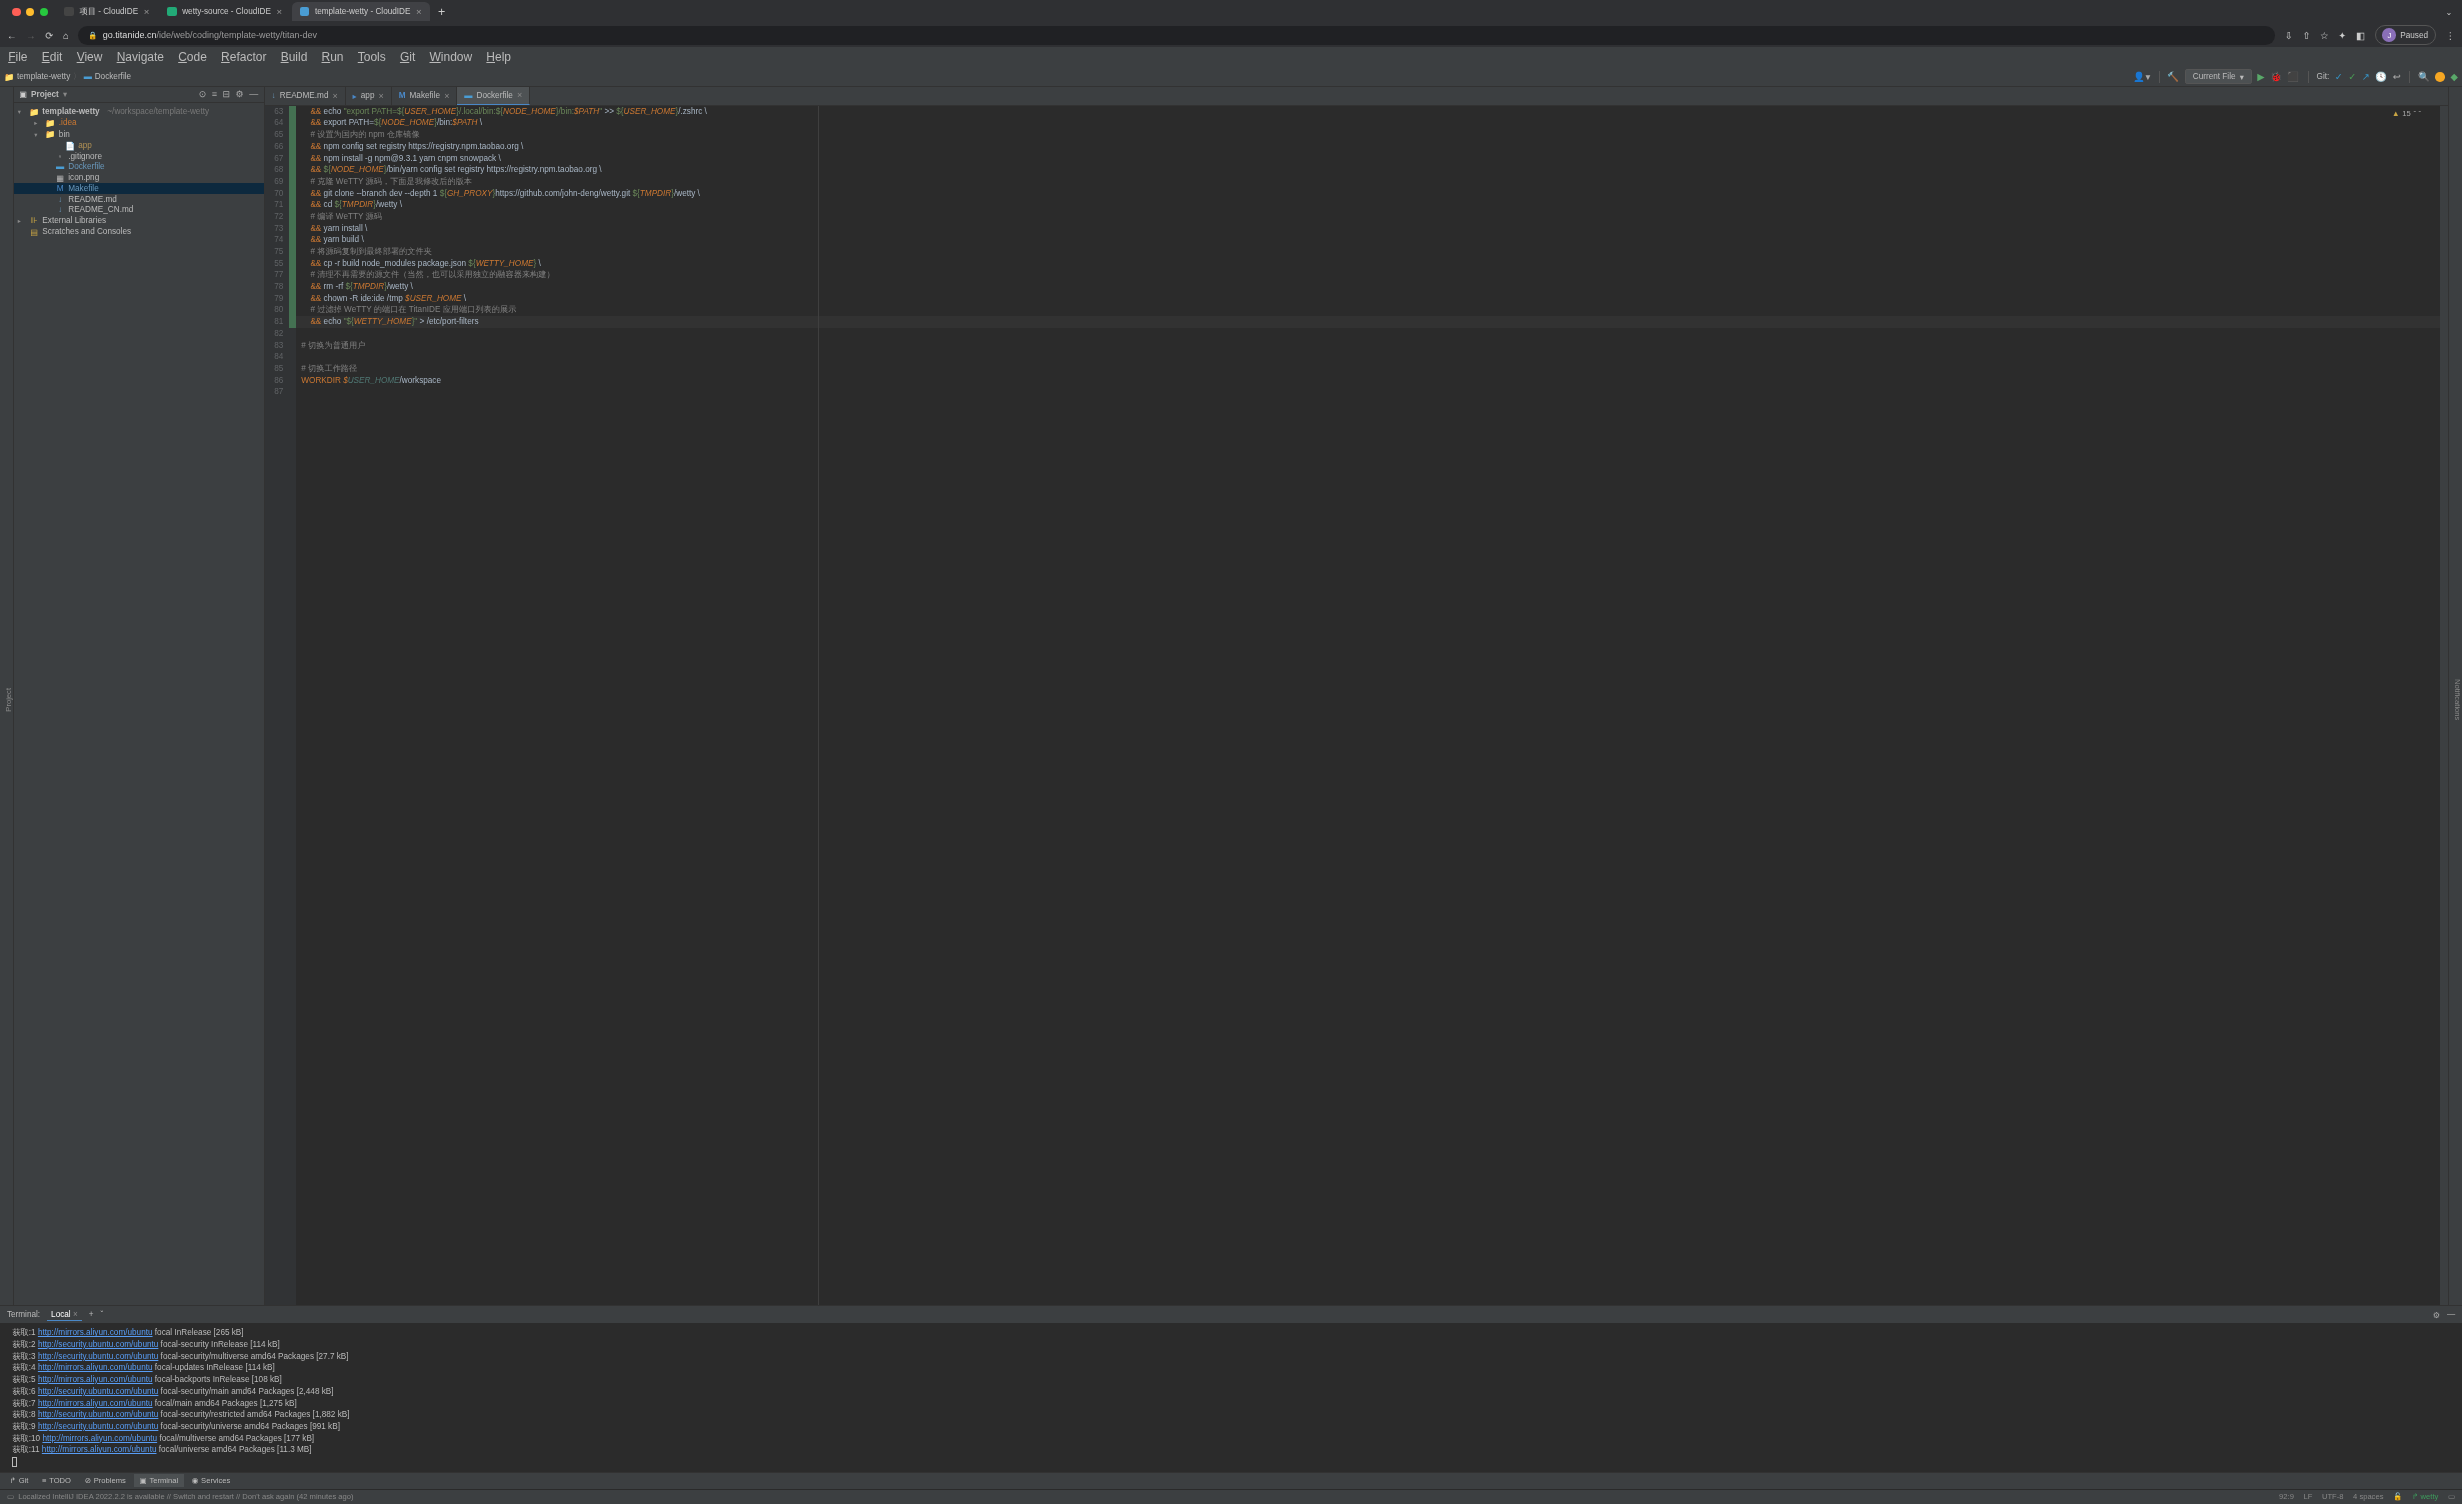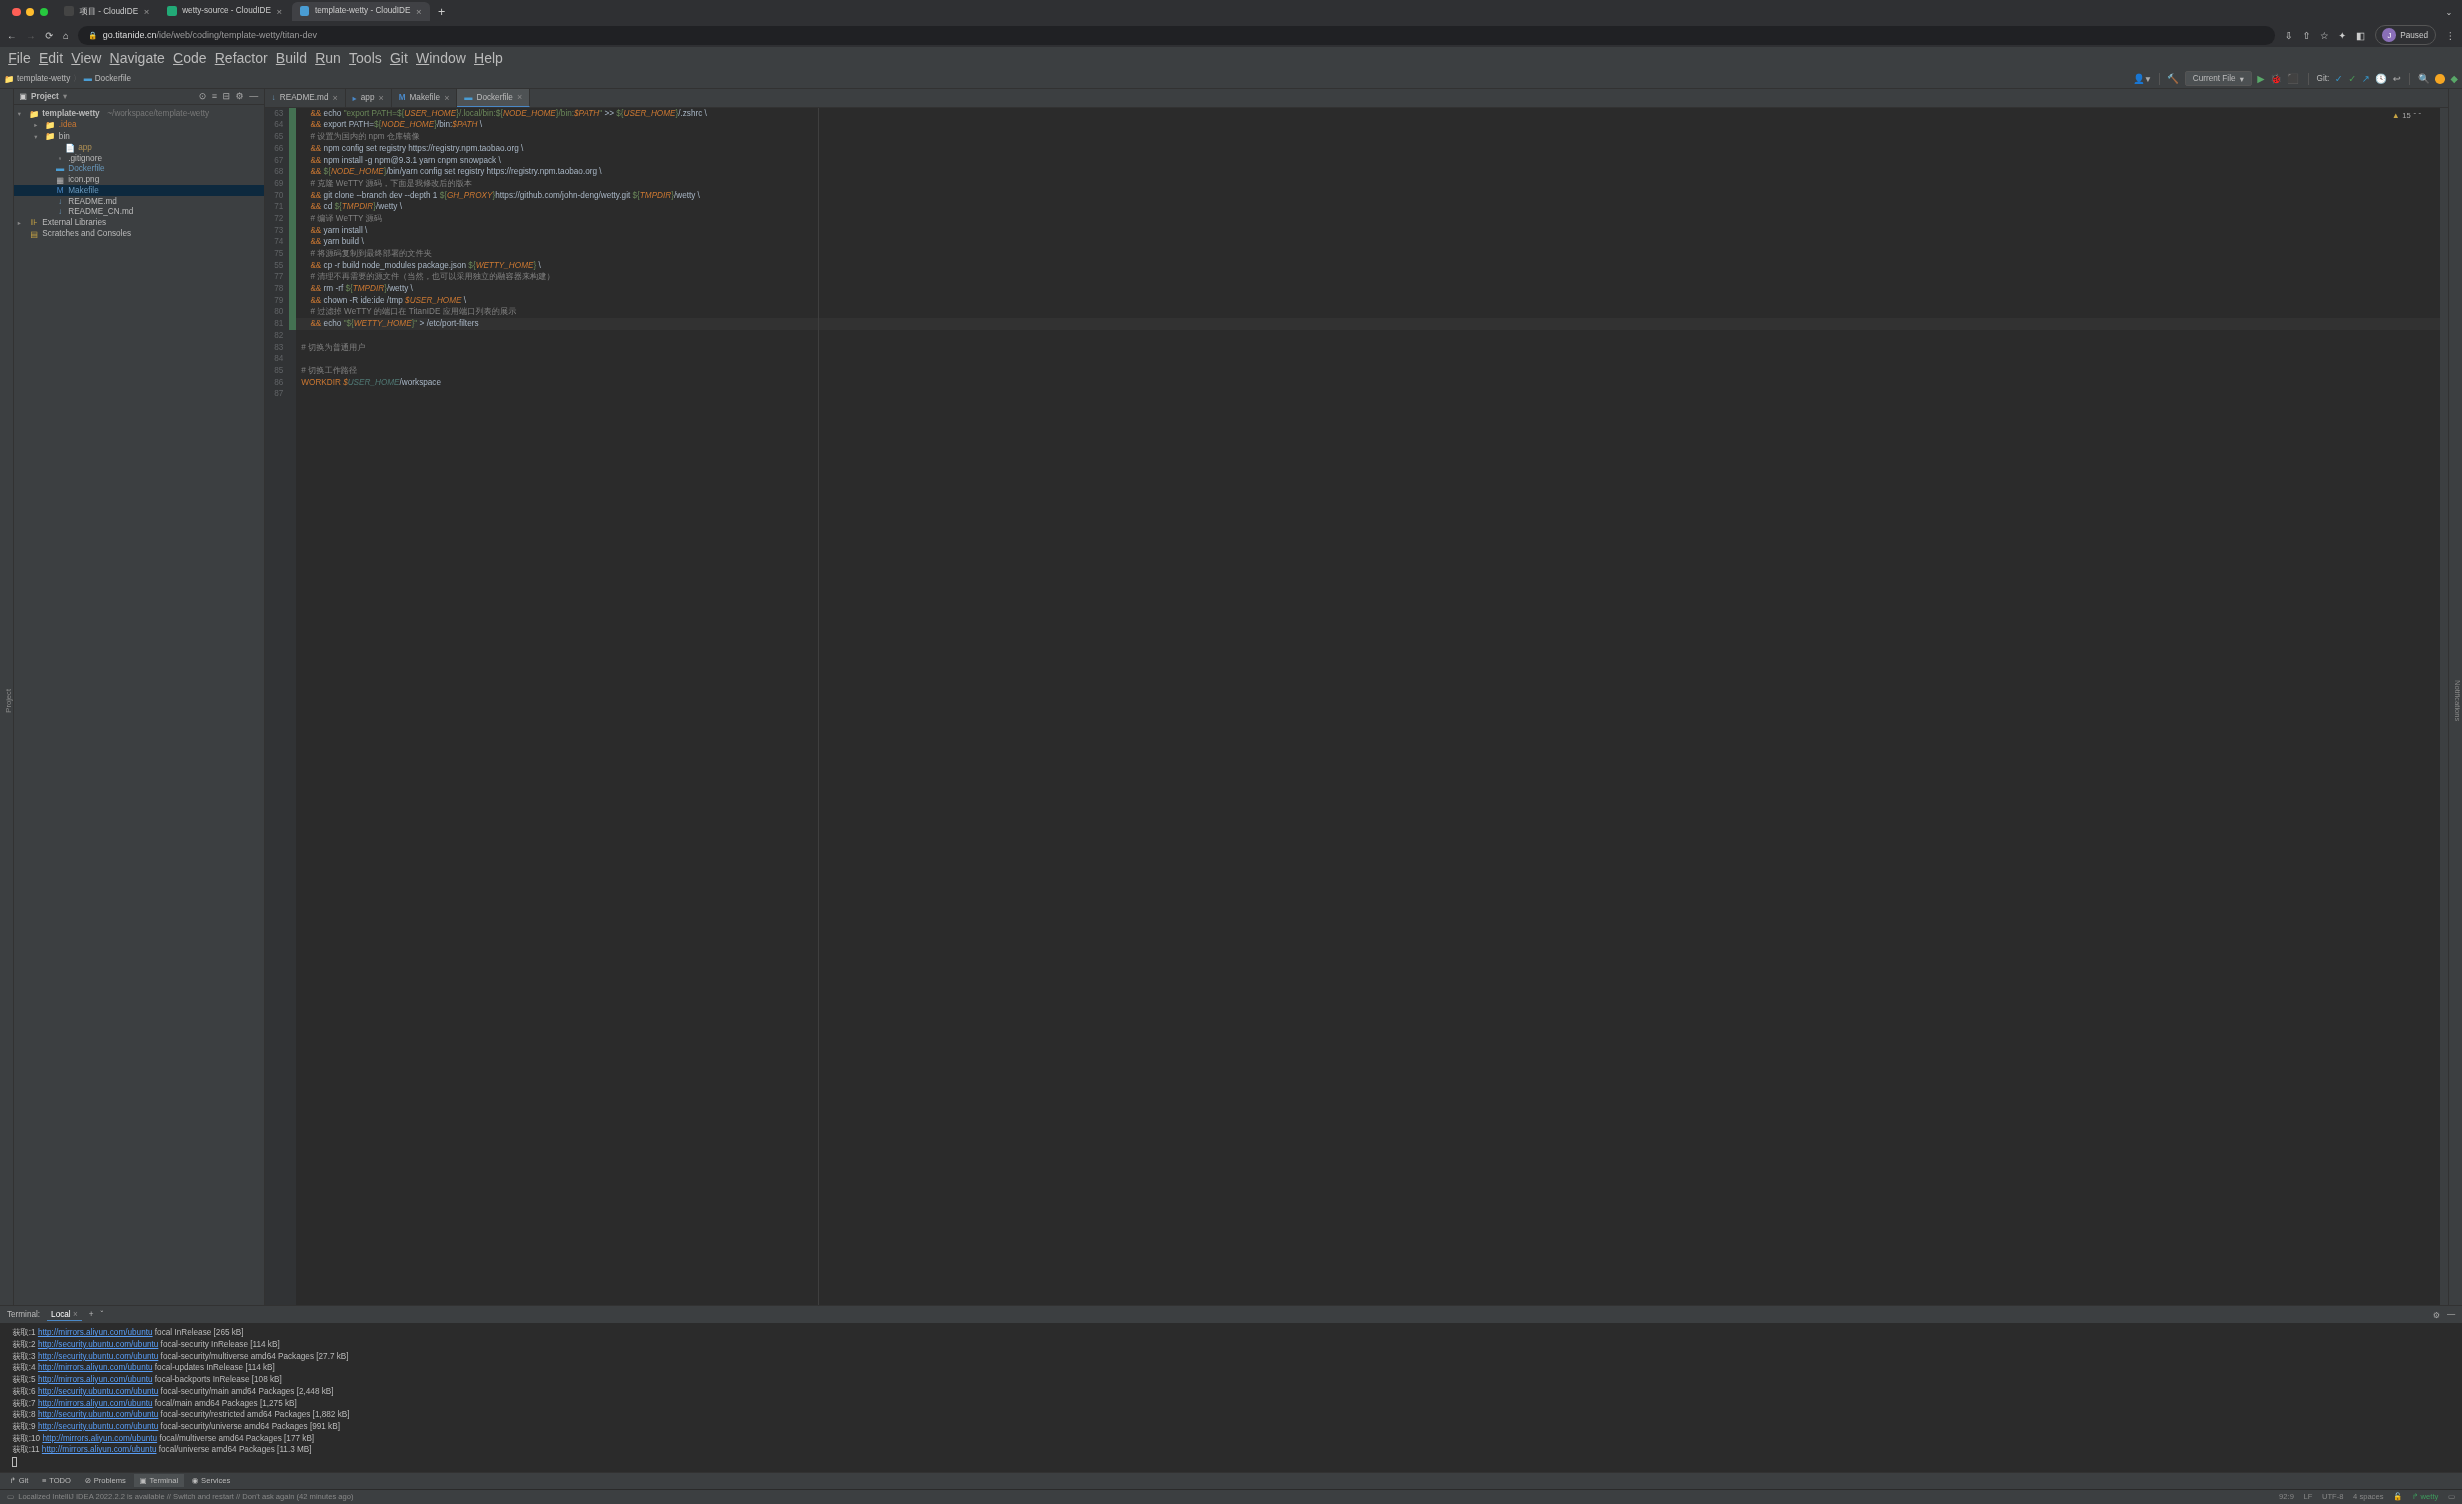--- a/index.html
+++ b/index.html
@@ -4,40 +4,40 @@
 <style>
 * { margin: 0; padding: 0; box-sizing: border-box; font-family: -apple-system, "Segoe UI", sans-serif; }
 body { background: #2b2b2b; color: #bbb; font-size: 8.2px; overflow: hidden; }
 
 
 .browser-chrome { background: #2f3033; }
 .tab-strip { display: flex; align-items: center; height: 23.4px; padding: 0 5.5px; gap: 1.4px; }
 .mac-dots { display: flex; gap: 5.5px; padding: 0 6.9px; }
 .dot { width: 8.2px; height: 8.2px; border-radius: 50%; }
 .dot.red{background:#ff5f56}.dot.yellow{background:#ffbd2e}.dot.green{background:#27c93f}
-.btab { display: flex; gap: 5.5px; padding: 4.1px 8.2px; border-radius: 5.5px 5.5px 0 0; color: #ccc; max-width: 151px; }
+.btab { display: flex; align-items: center; gap: 5.5px; padding: 4.1px 8.2px; border-radius: 5.5px 5.5px 0 0; color: #ccc; max-width: 151px; }
 .btab.active { background: #404145; }
 .btab-icon { width: 9.6px; height: 9.6px; border-radius: 2.1px; flex-shrink: 0; }
 .btab-close { color: #999; font-size: 9.6px; }
 .new-tab { color: #ccc; font-size: 12.4px; padding: 0 6.9px; }
 .browser-arrow { color: #ccc; margin-left: auto; padding: 0 4.1px; }
 
 .addr-bar { display: flex; align-items: center; height: 23.4px; padding: 0 6.9px; gap: 9.6px; color: #ccc; }
 .addr-icon { font-size: 9.6px; }
 .url-box { flex: 1; display: flex; align-items: center; gap: 5.5px; background: #202124; border-radius: 11px; padding: 2.7px 9.6px; height: 19px; }
 .lock { font-size: 7.6px; }
 .url { color: #ddd; font-size: 9px; }
 .url .dim { color: #9a9a9a; }
 .ext-group { display: flex; gap: 9.6px; align-items: center; }
 .paused { display: flex; align-items: center; gap: 4.1px; border: 0.7px solid #555; border-radius: 13.7px; padding: 2.1px 6.9px; }
 .avatar-small { width: 13.7px; height: 13.7px; border-radius: 50%; background: #8a6fb8; color: #fff; font-size: 7.6px; display: flex; align-items: center; justify-content: center; }
 
 
 .ide { display: flex; flex-direction: column; height: calc(100vh - 47px); background: #3c3f41; }
-.menu-bar { display: flex; gap: 0; padding: 2.1px 4.1px; background: #3c3f41; color: #bbb; font-size: 14px; }
+.menu-bar { display: flex; gap: 6px; padding: 2.1px 4.1px; background: #3c3f41; color: #bbb; font-size: 12px; }
 .menu-item { padding: 1.4px 4.1px; }
 .menu-item u { text-decoration: underline; }
 
 .nav-bar { display: flex; align-items: center; height: 19px; background: #3c3f41; border-bottom: 0.7px solid #323232; padding: 0 4.1px; }
 .breadcrumb { display: flex; align-items: center; gap: 2.7px; font-size: 8.2px; color: #bbb; }
 .breadcrumb .sep { color: #666; }
 .docker-icon { color: #4a9dd4; font-weight: bold; }
 .spacer { flex: 1; }
 .toolbar-right { display: flex; align-items: center; gap: 5.5px; }
 .tb-sep { width: 0.7px; height: 12.4px; background: #555; margin: 0 2.7px; }

